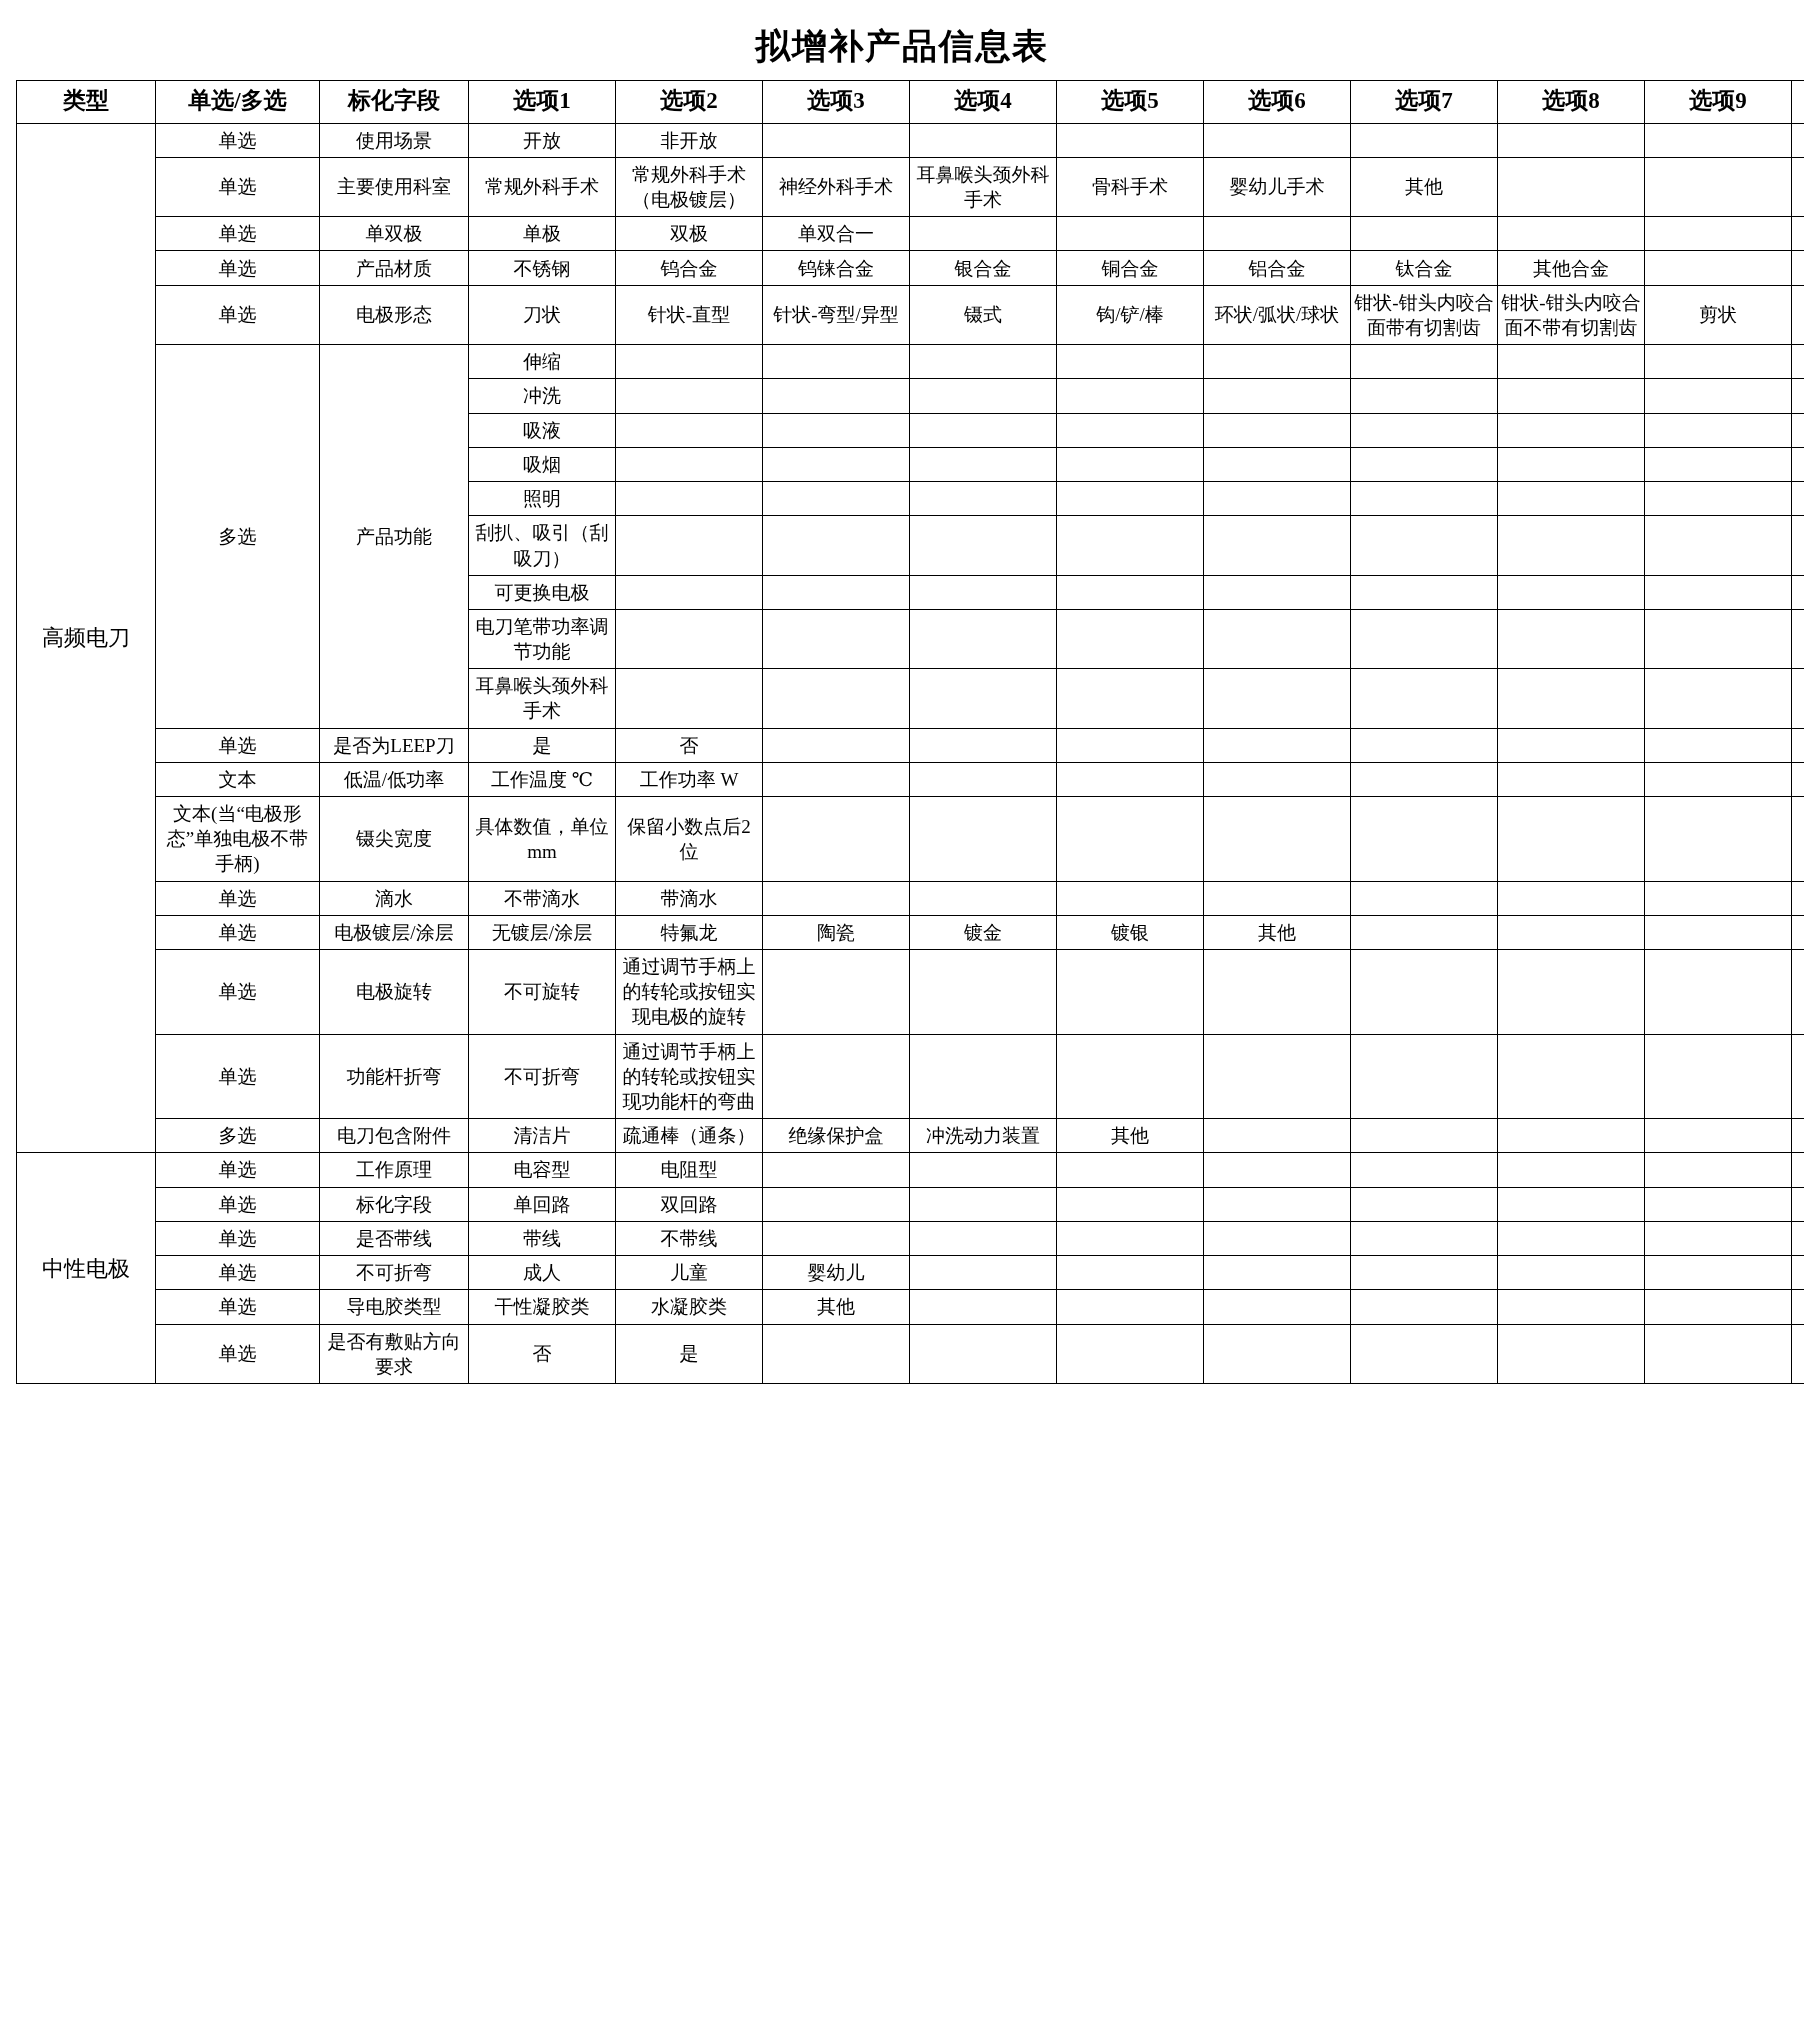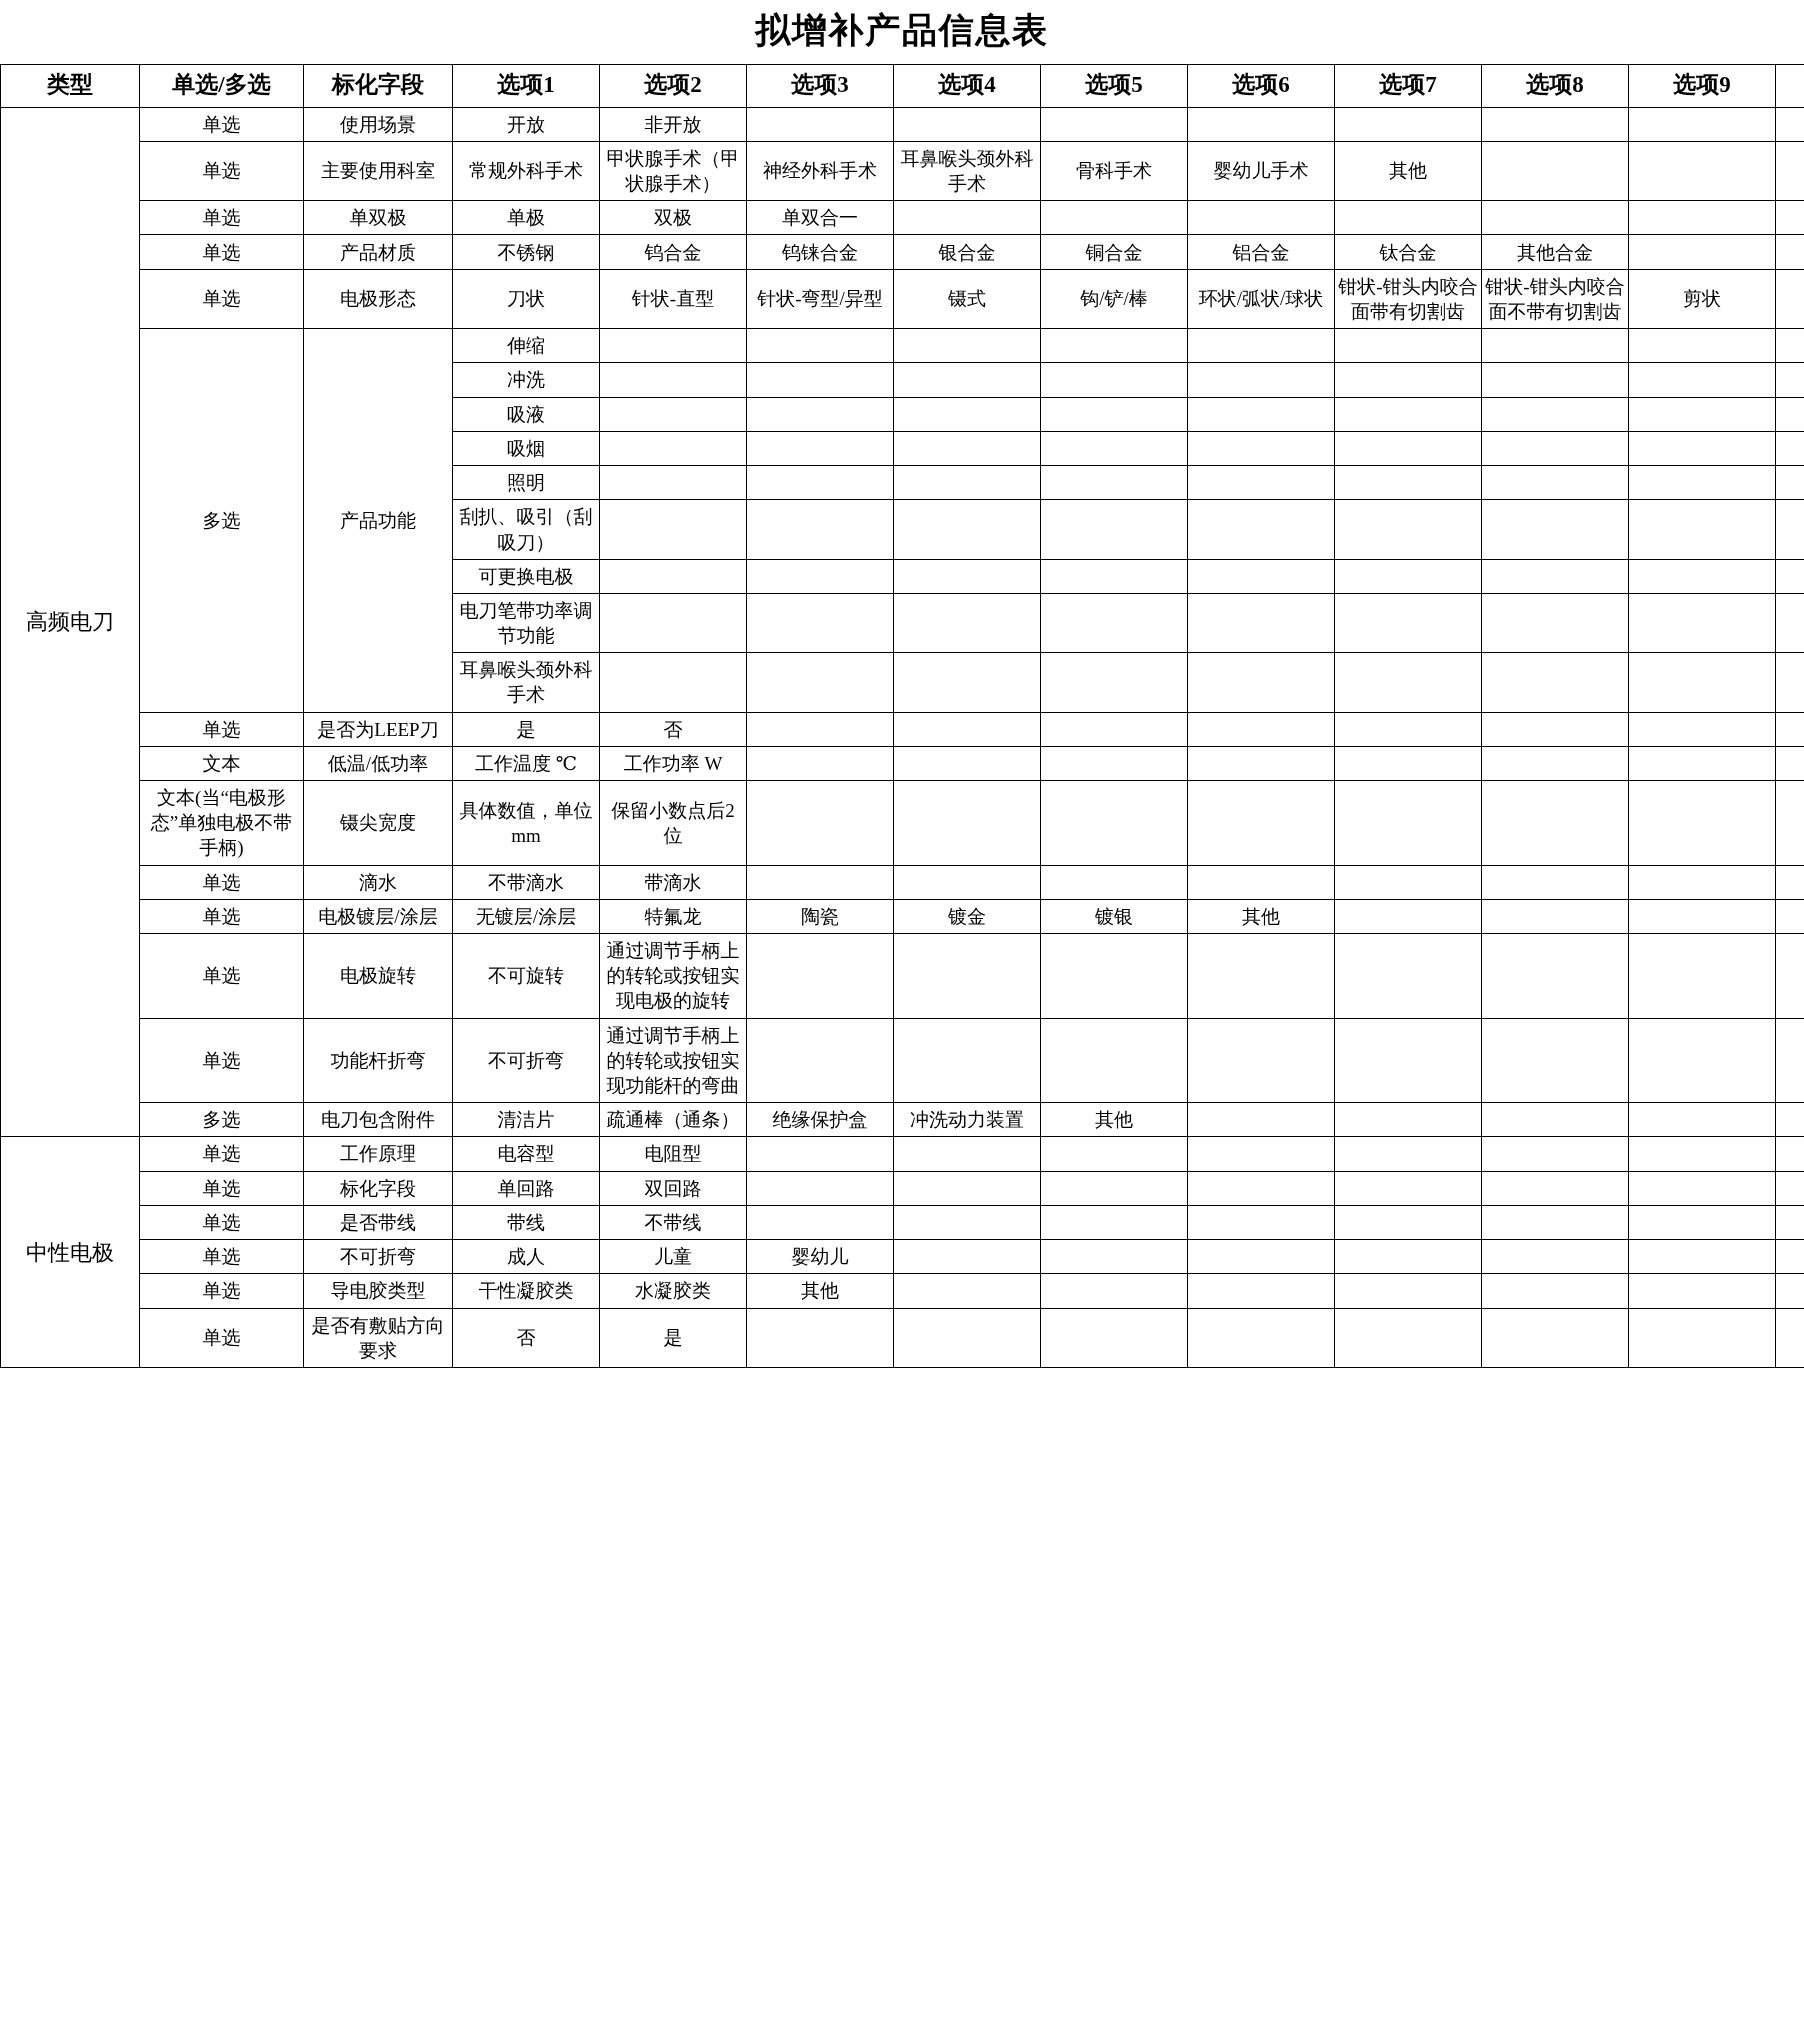--- a/index.html
+++ b/index.html
@@ -8,21 +8,21 @@
     background: #ffffff;
   }
   body {
     font-family: "Liberation Serif", "DejaVu Serif", serif;
     color: #000000;
     width: 1804px;
   }
   .page {
     width: 1804px;
     box-sizing: border-box;
-    padding: 0;
+    padding: 16px;
     border-radius: 27px;
   }
   .doc-title {
     text-align: center;
     font-size: 35px;
     font-weight: bold;
     letter-spacing: 1.7px;
     padding: 6.6px 0 10px 0;
     font-family: "Liberation Serif", "DejaVu Serif", serif;
   }
@@ -106,21 +106,21 @@
           <td class="empty">&nbsp;</td>
           <td class="empty">&nbsp;</td>
           <td class="empty">&nbsp;</td>
           <td class="empty">&nbsp;</td>
           <td class="empty">&nbsp;</td>
         </tr>
         <tr>
           <td>单选</td>
           <td>主要使用科室</td>
           <td>常规外科手术</td>
-          <td>甲状腺手术（甲状腺手术）</td>
+          <td>常规外科手术（电极镀层）</td>
           <td>神经外科手术</td>
           <td>耳鼻喉头颈外科手术</td>
           <td>骨科手术</td>
           <td>婴幼儿手术</td>
           <td>其他</td>
           <td class="empty">&nbsp;</td>
           <td class="empty">&nbsp;</td>
           <td class="empty">&nbsp;</td>
         </tr>
         <tr>

